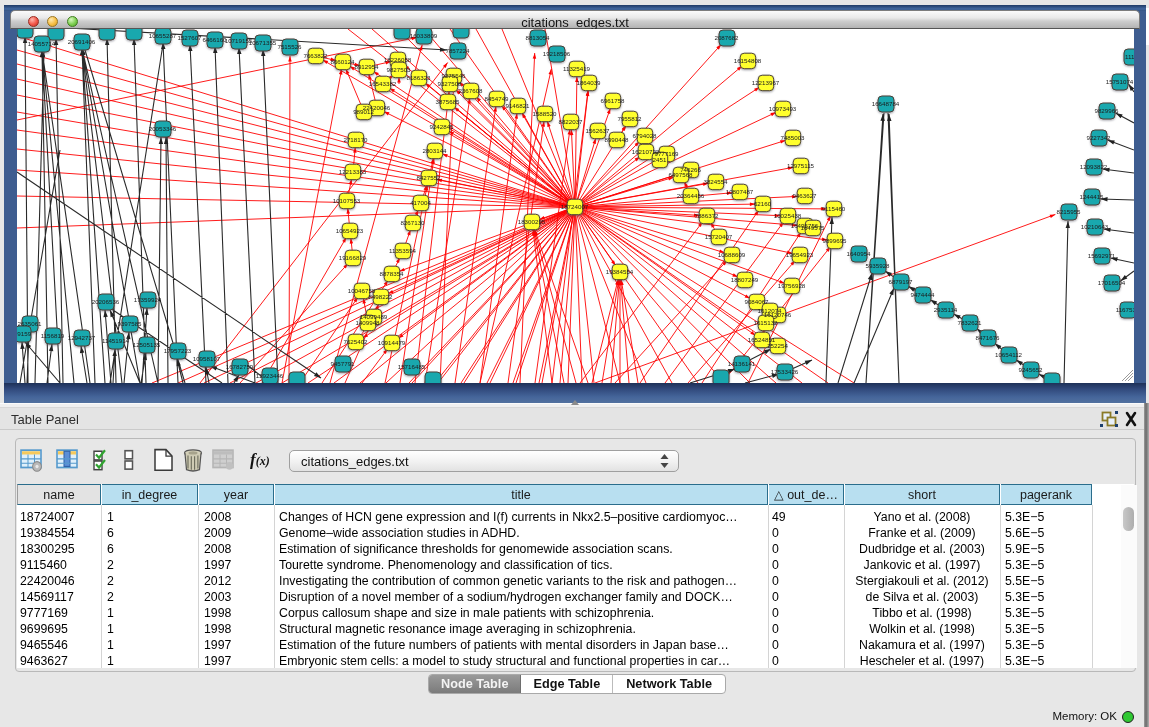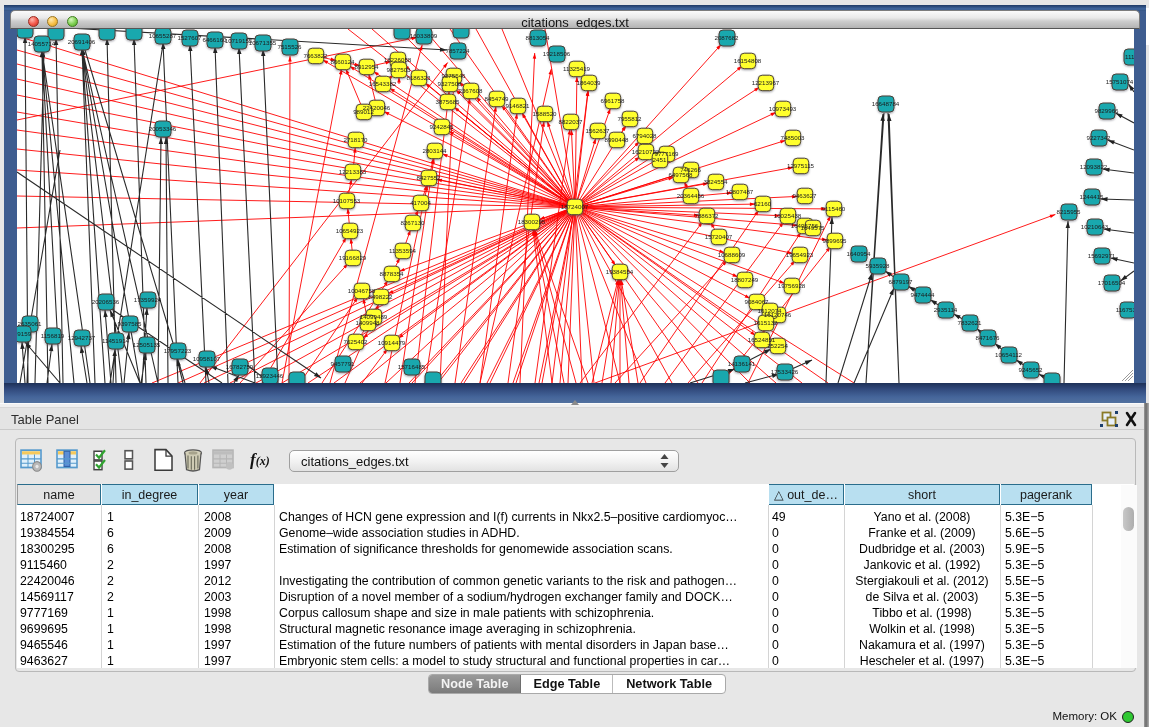--- a/index.html
+++ b/index.html
@@ -596,20 +596,21 @@
     <span class="t">citations_edges.txt</span>
   <svg width="11" height="14" viewBox="0 0 11 14" style="position:absolute;right:8px;top:3px">
     <path d="M5.5 0 L9.5 5 H1.5 Z" fill="#444"></path>
       <path d="M5.5 14 L9.5 9 H1.5 Z" fill="#444"></path>
   </svg>
 </div>
 <div id="table">
   <div class="th" style="left:0;width:84px;background:#e3e3e3;border-left:1px solid #9d9d9d">name</div>
   <div class="th" style="left:85px;width:96px">in_degree</div>
   <div class="th" style="left:182px;width:75px">year</div>
+  <div class="th" style="left:258px;width:493px">title</div>
   <div class="th" style="left:752px;width:75px">△ out_de…</div>
   <div class="th" style="left:828px;width:155px">short</div>
   <div class="th" style="left:984px;width:91px">pagerank</div>
 </div>
 <div class="tr" style="top:508px">
 <span class="c" style="left:20px">18724007</span>
 <span class="c" style="left:107px">1</span>
 <span class="c" style="left:204px">2008</span>
 <span class="c" style="left:279px">Changes of HCN gene expression and I(f) currents in Nkx2.5–positive cardiomyoc…</span>
 <span class="c" style="left:772px">49</span>
@@ -631,22 +632,23 @@
 <span class="c" style="left:204px">2008</span>
 <span class="c" style="left:279px">Estimation of significance thresholds for genomewide association scans.</span>
 <span class="c" style="left:772px">0</span>
 <span class="c short">Dudbridge et al. (2003)</span>
 <span class="c" style="left:1005px">5.9E−5</span>
 </div>
 <div class="tr" style="top:556px">
 <span class="c" style="left:20px">9115460</span>
 <span class="c" style="left:107px">2</span>
 <span class="c" style="left:204px">1997</span>
-<span class="c" style="left:772px">0</span>
-<span class="c short">Jankovic et al. (1992)</span>
+<span class="c" style="left:279px">Tourette syndrome. Phenomenology and classification of tics.</span>
+<span class="c" style="left:772px">0</span>
+<span class="c short">Jankovic et al. (1997)</span>
 <span class="c" style="left:1005px">5.3E−5</span>
 </div>
 <div class="tr" style="top:572px">
 <span class="c" style="left:20px">22420046</span>
 <span class="c" style="left:107px">2</span>
 <span class="c" style="left:204px">2012</span>
 <span class="c" style="left:279px">Investigating the contribution of common genetic variants to the risk and pathogen…</span>
 <span class="c" style="left:772px">0</span>
 <span class="c short">Stergiakouli et al. (2012)</span>
 <span class="c" style="left:1005px">5.5E−5</span>

